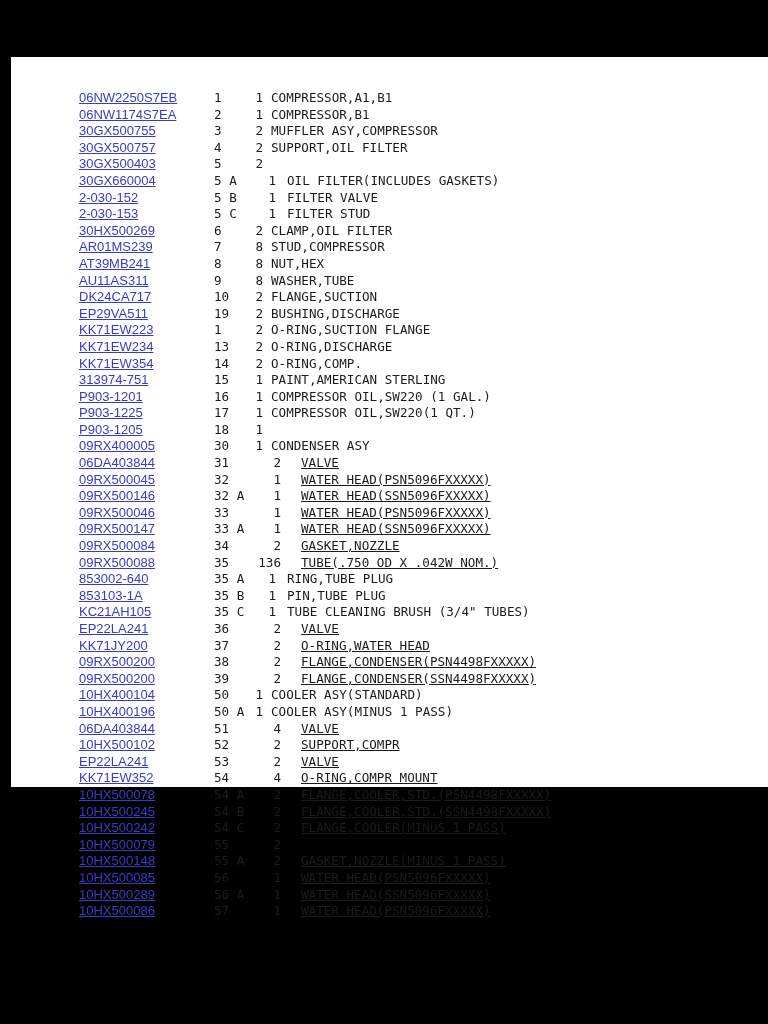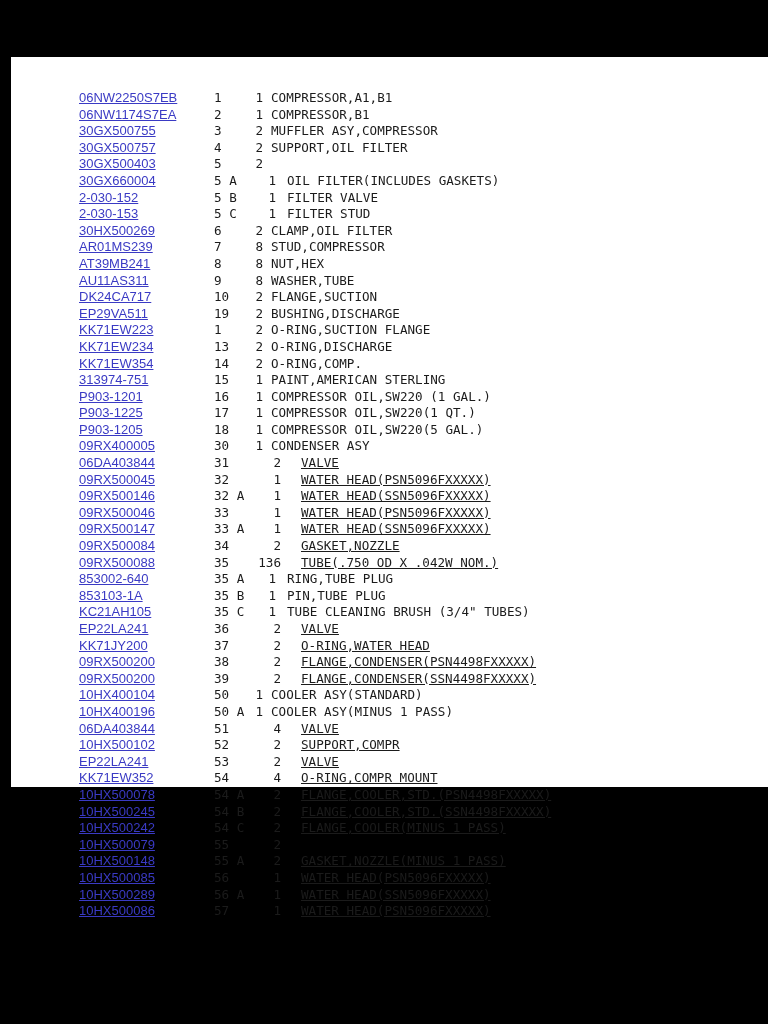--- a/index.html
+++ b/index.html
@@ -108,21 +108,21 @@
         <div class="row vA"><a class="part" href="#">AT39MB241</a><span class="item">8</span><span class="qty">8</span><span class="desc">NUT,HEX</span></div>
         <div class="row vA"><a class="part" href="#">AU11AS311</a><span class="item">9</span><span class="qty">8</span><span class="desc">WASHER,TUBE</span></div>
         <div class="row vA"><a class="part" href="#">DK24CA717</a><span class="item">10</span><span class="qty">2</span><span class="desc">FLANGE,SUCTION</span></div>
         <div class="row vA"><a class="part" href="#">EP29VA511</a><span class="item">19</span><span class="qty">2</span><span class="desc">BUSHING,DISCHARGE</span></div>
         <div class="row vA"><a class="part" href="#">KK71EW223</a><span class="item">1</span><span class="qty">2</span><span class="desc">O-RING,SUCTION FLANGE</span></div>
         <div class="row vA"><a class="part" href="#">KK71EW234</a><span class="item">13</span><span class="qty">2</span><span class="desc">O-RING,DISCHARGE</span></div>
         <div class="row vA"><a class="part" href="#">KK71EW354</a><span class="item">14</span><span class="qty">2</span><span class="desc">O-RING,COMP.</span></div>
         <div class="row vA"><a class="part" href="#">313974-751</a><span class="item">15</span><span class="qty">1</span><span class="desc">PAINT,AMERICAN STERLING</span></div>
         <div class="row vA"><a class="part" href="#">P903-1201</a><span class="item">16</span><span class="qty">1</span><span class="desc">COMPRESSOR OIL,SW220 (1 GAL.)</span></div>
         <div class="row vA"><a class="part" href="#">P903-1225</a><span class="item">17</span><span class="qty">1</span><span class="desc">COMPRESSOR OIL,SW220(1 QT.)</span></div>
-        <div class="row vA"><a class="part" href="#">P903-1205</a><span class="item">18</span><span class="qty">1</span><span class="desc">COMPRESSOR OIL,SW220(5 GAL.)</span></div>
+        <div class="row vA"><a class="part" href="#">P903-1205</a><span class="item">18</span><span class="qty">1</span></div>
         <div class="row vA"><a class="part" href="#">09RX400005</a><span class="item">30</span><span class="qty">1</span><span class="desc">CONDENSER ASY</span></div>
         <div class="row vB2"><a class="part" href="#">06DA403844</a><span class="item">31</span><span class="qty">2</span><span class="desc">VALVE</span></div>
         <div class="row vB2"><a class="part" href="#">09RX500045</a><span class="item">32</span><span class="qty">1</span><span class="desc">WATER HEAD(PSN5096FXXXXX)</span></div>
         <div class="row vB2"><a class="part" href="#">09RX500146</a><span class="item">32 A</span><span class="qty">1</span><span class="desc">WATER HEAD(SSN5096FXXXXX)</span></div>
         <div class="row vB2"><a class="part" href="#">09RX500046</a><span class="item">33</span><span class="qty">1</span><span class="desc">WATER HEAD(PSN5096FXXXXX)</span></div>
         <div class="row vB2"><a class="part" href="#">09RX500147</a><span class="item">33 A</span><span class="qty">1</span><span class="desc">WATER HEAD(SSN5096FXXXXX)</span></div>
         <div class="row vB2"><a class="part" href="#">09RX500084</a><span class="item">34</span><span class="qty">2</span><span class="desc">GASKET,NOZZLE</span></div>
         <div class="row vB2"><a class="part" href="#">09RX500088</a><span class="item">35</span><span class="qty">136</span><span class="desc">TUBE(.750 OD X .042W NOM.)</span></div>
         <div class="row vB1"><a class="part" href="#">853002-640</a><span class="item">35 A</span><span class="qty">1</span><span class="desc">RING,TUBE PLUG</span></div>
         <div class="row vB1"><a class="part" href="#">853103-1A</a><span class="item">35 B</span><span class="qty">1</span><span class="desc">PIN,TUBE PLUG</span></div>

